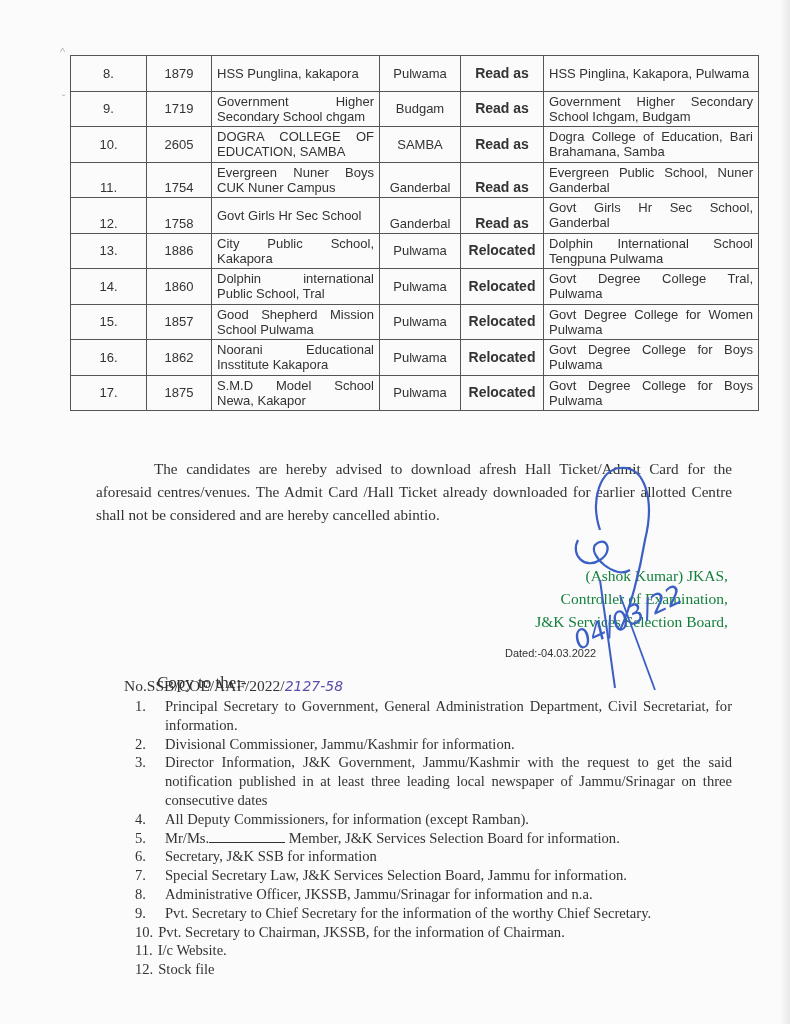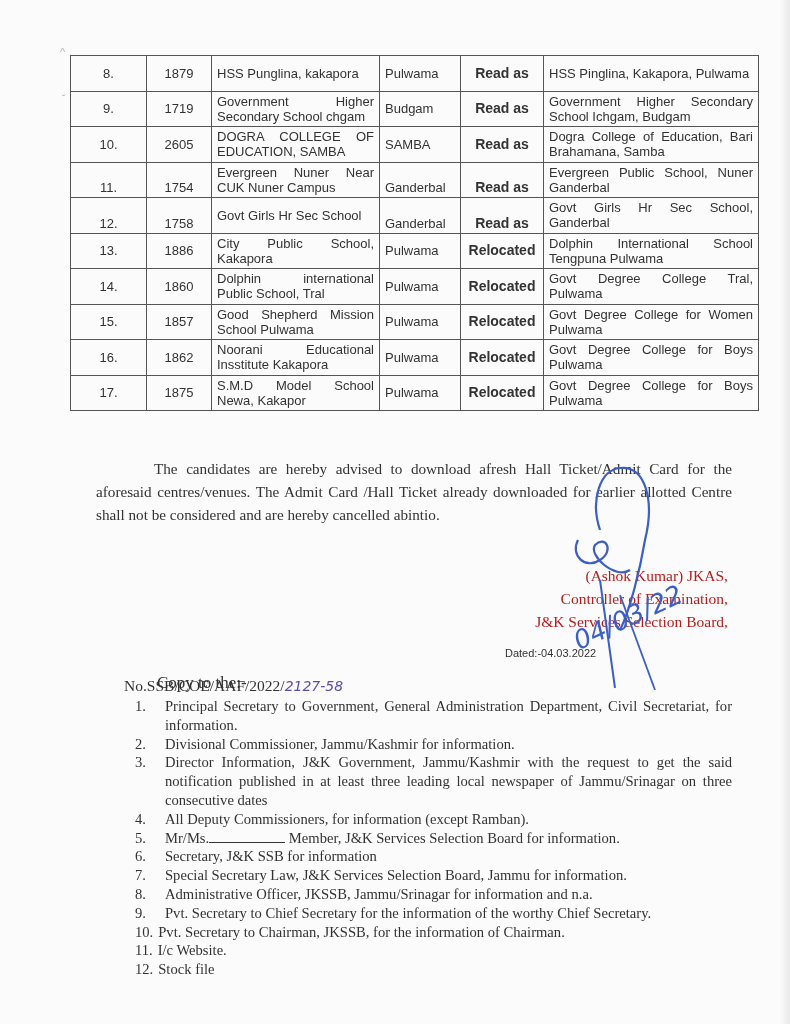--- a/index.html
+++ b/index.html
@@ -16,35 +16,35 @@
     position:absolute; left:70px; top:55px; width:688px;
     border-collapse:collapse; table-layout:fixed;
     font-family:"Liberation Sans", sans-serif; font-size:13px; color:#333;
   }
   table.centres td {
     border:1px solid #555; padding:0 5px; vertical-align:middle; line-height:15px;
   }
   table.centres tr { height:35.5px; }
   td.sno, td.code { text-align:center; }
   td.sno { padding-left:18px; }
-  td.dist { text-align:left; }
+  td.dist { text-align:center; }
   td.action { text-align:center; font-weight:bold; font-size:14px; }
   td.venue, td.newvenue { text-align:justify; text-align-last:left; }
   tr.bottom td.sno, tr.bottom td.code, tr.bottom td.dist, tr.bottom td.action { vertical-align:bottom; padding-bottom:2px; }
 
   .para {
     position:absolute; left:96px; top:457px; width:636px;
     font-size:15.2px; line-height:23px; text-align:justify; color:#333;
     font-family:"Liberation Serif", serif;
   }
   .para .indent { display:inline-block; width:58px; }
 
   .sig-block {
     position:absolute; right:62px; top:564px; text-align:right;
-    font-family:"Liberation Serif", serif; font-size:15.5px; line-height:23px; color:#b91c1c;
+    font-family:"Liberation Serif", serif; font-size:15.5px; line-height:23px; color:#15803d;
   }
   .signature { position:absolute; left:560px; top:460px; width:160px; height:230px; pointer-events:none; }
 
   .ref-line { position:absolute; left:124px; top:677px; font-family:"Liberation Serif", serif; font-size:15.5px; color:#333; }
   .ref-hand { color:#5a4fa8; font-style:italic; font-family:"DejaVu Sans", sans-serif; font-size:14px; }
   .dated { position:absolute; left:505px; top:647px; font-family:Liberation Sans, sans-serif; font-size:11px; color:#333; }
   .copy-to { position:absolute; left:157px; top:673px; font-family:"Liberation Serif", serif; font-size:17px; color:#333; }
 
   ol.copylist {
     position:absolute; left:135px; top:697px; width:597px; margin:0; padding:0; list-style:none;
@@ -93,21 +93,21 @@
         <td class="sno">10.</td>
         <td class="code">2605</td>
         <td class="venue">DOGRA COLLEGE OF EDUCATION, SAMBA</td>
         <td class="dist">SAMBA</td>
         <td class="action">Read as</td>
         <td class="newvenue">Dogra College of Education, Bari Brahamana, Samba</td>
       </tr>
       <tr class="bottom">
         <td class="sno">11.</td>
         <td class="code">1754</td>
-        <td class="venue">Evergreen Nuner Near CUK Nuner Campus</td>
+        <td class="venue">Evergreen Nuner Boys CUK Nuner Campus</td>
         <td class="dist">Ganderbal</td>
         <td class="action">Read as</td>
         <td class="newvenue">Evergreen Public School, Nuner Ganderbal</td>
       </tr>
       <tr class="bottom">
         <td class="sno">12.</td>
         <td class="code">1758</td>
         <td class="venue">Govt Girls Hr Sec School</td>
         <td class="dist">Ganderbal</td>
         <td class="action">Read as</td>

